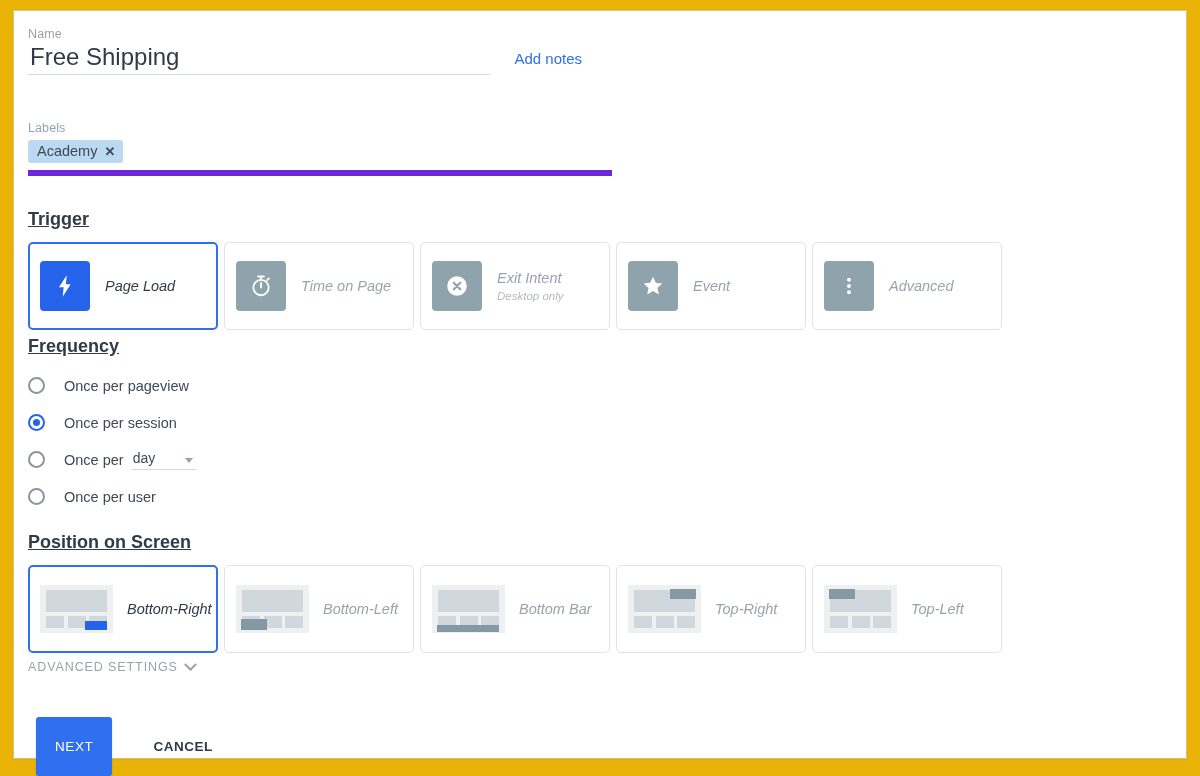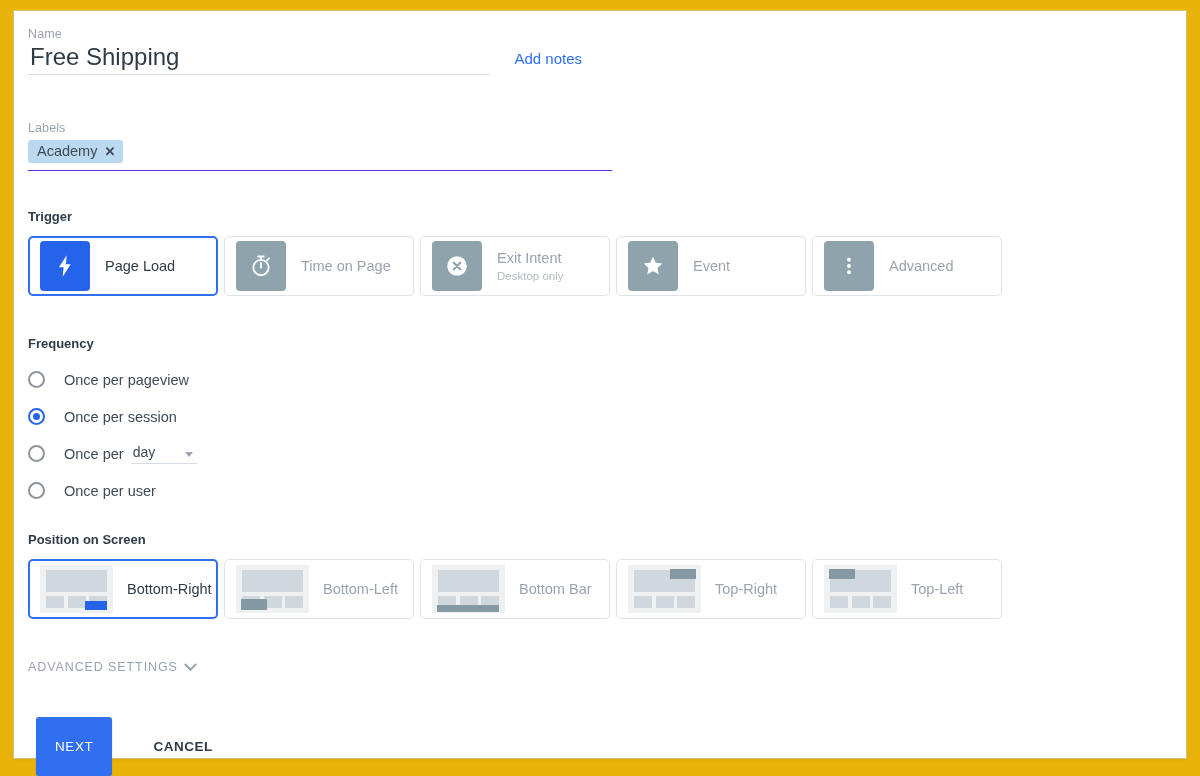--- a/index.html
+++ b/index.html
@@ -56,21 +56,21 @@
     margin-bottom: 8px;
     color: #2f6ff0;
     font-size: 15px;
     cursor: pointer;
   }
 
   
   .labels-row { position: absolute; left: 14px; top: 110px; width: 600px; }
   .labels-line {
     width: 584px;
-    border-bottom: 1px solid #6d28d9;
+    border-bottom: 6px solid #6d28d9;
     padding: 3px 0 7px 0;
     min-height: 30px;
   }
   .chip {
     display: inline-flex;
     align-items: center;
     gap: 7px;
     background: #bcd9f2;
     color: #3e4a57;
     font-size: 14.5px;
@@ -81,38 +81,40 @@
   .chip-x {
     font-size: 13px;
     color: #3e4a57;
     cursor: pointer;
     line-height: 1;
     font-weight: 600;
   }
 
   
   .section-title {
-    font-size: 13px;
+    font-size: 18px;
     font-weight: bold;
     color: #2f3b47;
+    text-decoration: underline;
   }
 
   
   .trigger-wrap { position: absolute; left: 14px; top: 198px; width: 1110px; }
   .opt-row { display: flex; gap: 6px; margin-top: 12px; }
   .opt-card {
-    width: 190px; height: 60px;
+    width: 190px; height: 88px;
     border: 1px solid #e0e3e7;
     border-radius: 5px;
     background: #fff;
     display: flex;
     align-items: center;
     padding-left: 11px;
     cursor: pointer;
     box-sizing: border-box;
+    font-style: italic;
   }
   .opt-card.selected {
     border: 2px solid #2f6ff0;
     padding-left: 10px;
   }
   .opt-icon {
     width: 50px; height: 50px;
     border-radius: 4px;
     background: #8fa3ad;
     display: flex; align-items: center; justify-content: center;

